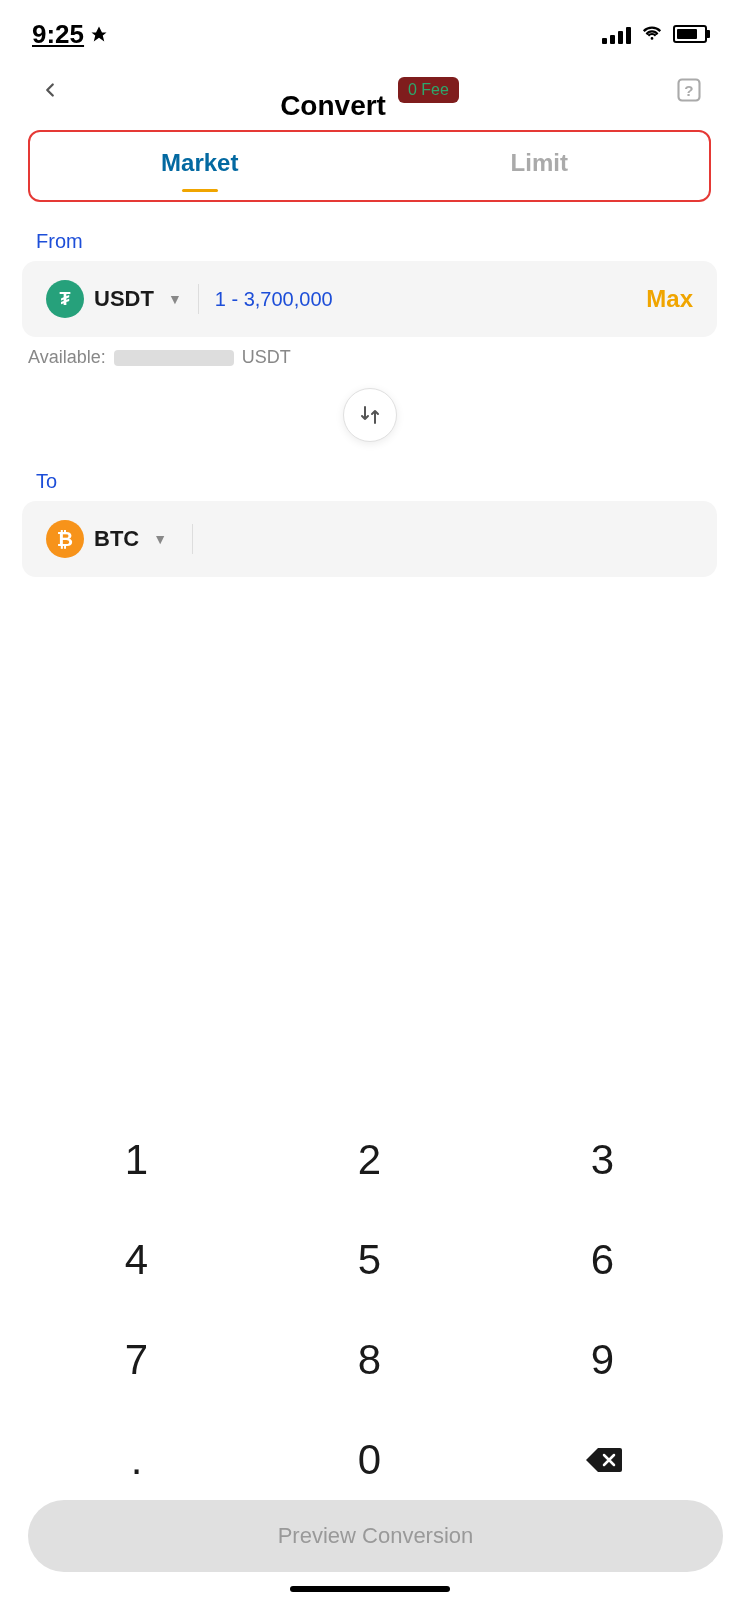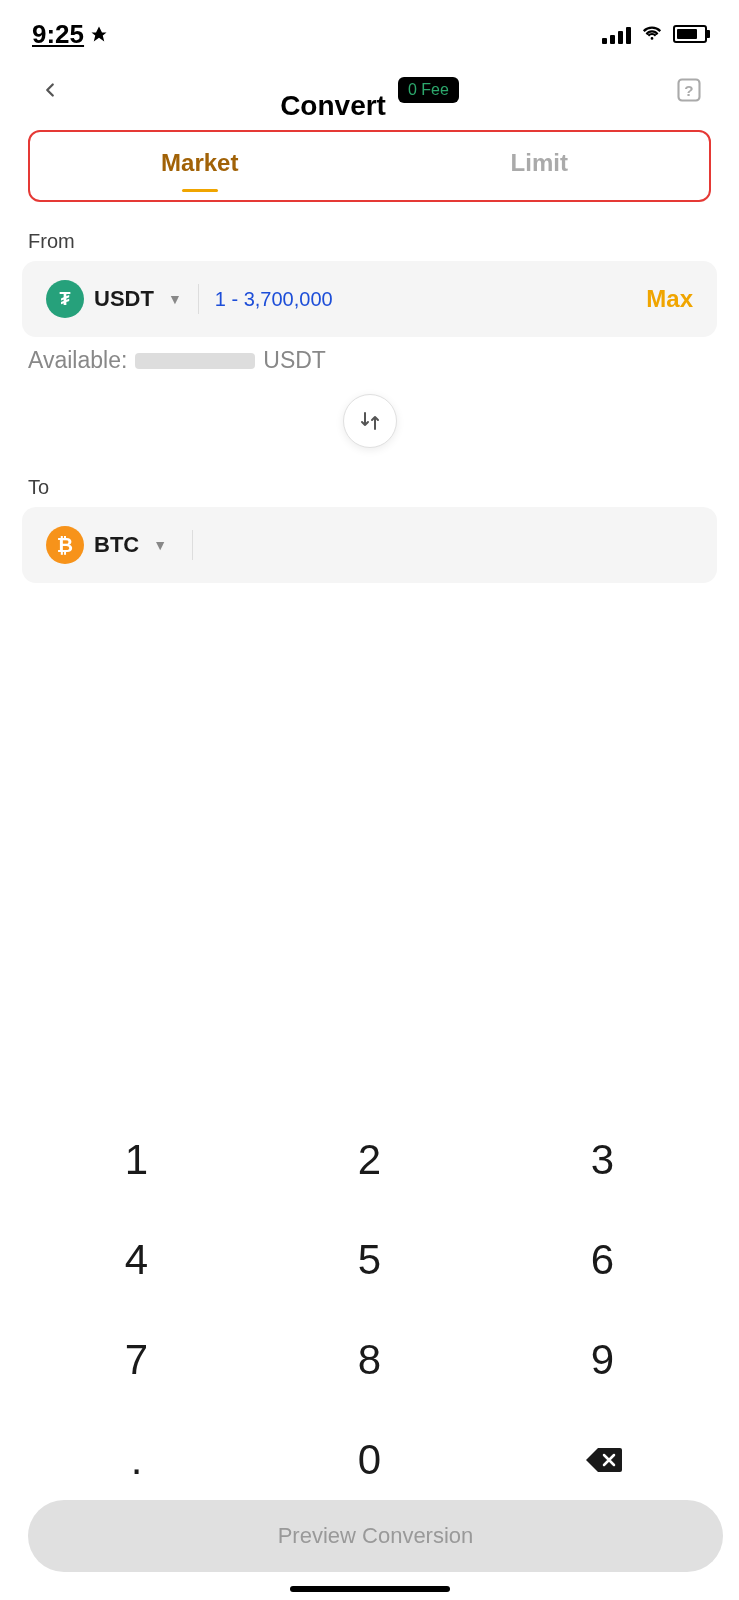--- a/index.html
+++ b/index.html
@@ -97,21 +97,21 @@
       align-items: center;
       gap: 12px;
     }
     .header-title {
       font-size: 28px;
       font-weight: 700;
       color: #000;
       margin-top: 32px;
     }
     .fee-badge {
-      background: #000000;
+      background: #7f1d1d;
       color: #2ca86c;
       font-size: 16px;
       font-weight: 500;
       padding: 4px 10px;
       border-radius: 6px;
     }
     .help-btn {
       width: 40px;
       height: 40px;
       display: flex;
@@ -137,40 +137,40 @@
       flex-direction: column;
       align-items: center;
       justify-content: center;
       font-size: 24px;
       font-weight: 600;
       cursor: pointer;
       position: relative;
       padding-bottom: 6px;
     }
     .tab-item.active {
-      color: #a16207;
+      color: #0369a1;
     }
     .tab-item.inactive {
       color: #aaa;
     }
     .tab-underline {
       position: absolute;
       bottom: 8px;
       width: 36px;
       height: 3px;
       background: #f0a500;
       border-radius: 2px;
     }
 
     
     .section-label {
       font-size: 20px;
-      color: #404040;
+      color: #1d4ed8;
       font-weight: 400;
-      padding: 18px 28px 8px 28px;
+      padding: 18px 28px 8px 36px;
     }
 
     
     .currency-box {
       margin: 0 22px;
       background: #f5f5f5;
       border-radius: 14px;
       padding: 20px 24px;
       display: flex;
       align-items: center;
@@ -225,21 +225,21 @@
     .max-btn {
       font-size: 24px;
       font-weight: 600;
       color: #f0a500;
       cursor: pointer;
     }
 
     
     .available-row {
       padding: 10px 28px;
-      font-size: 23px;
+      font-size: 18px;
       color: #888;
       display: flex;
       align-items: center;
       gap: 8px;
     }
     .available-blur {
       background: #ddd;
       width: 120px;
       height: 16px;
       border-radius: 4px;

